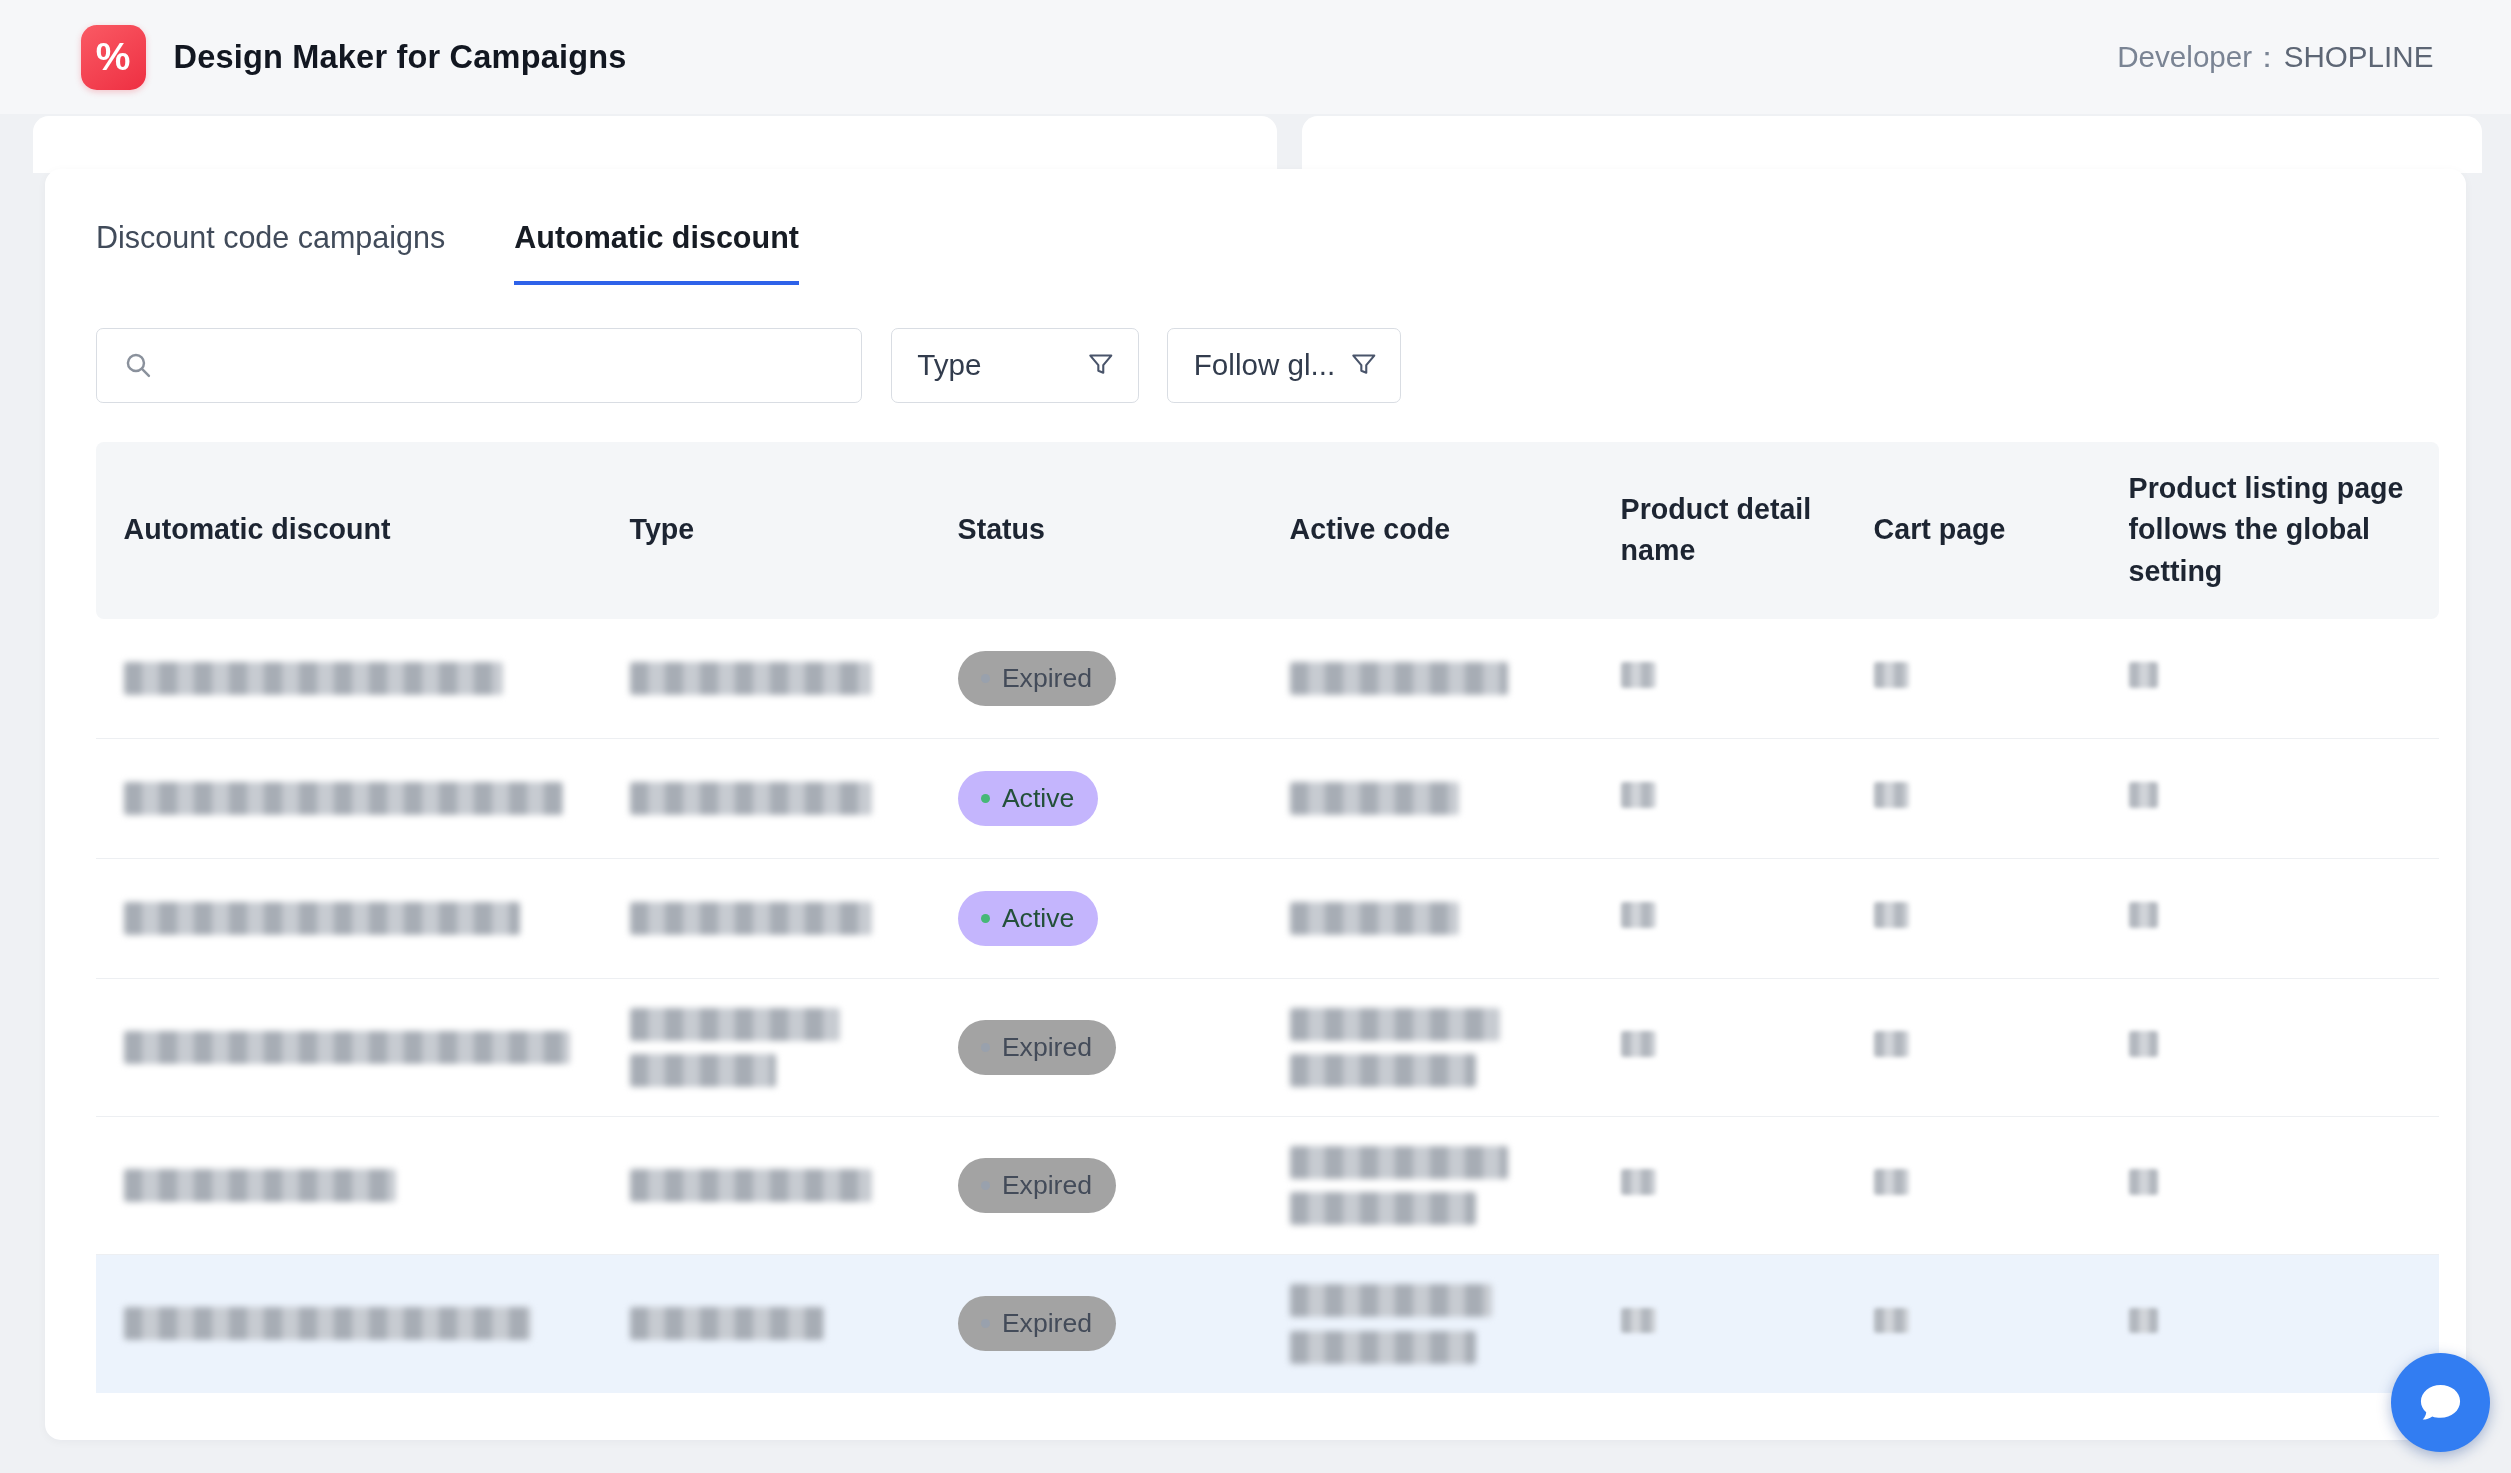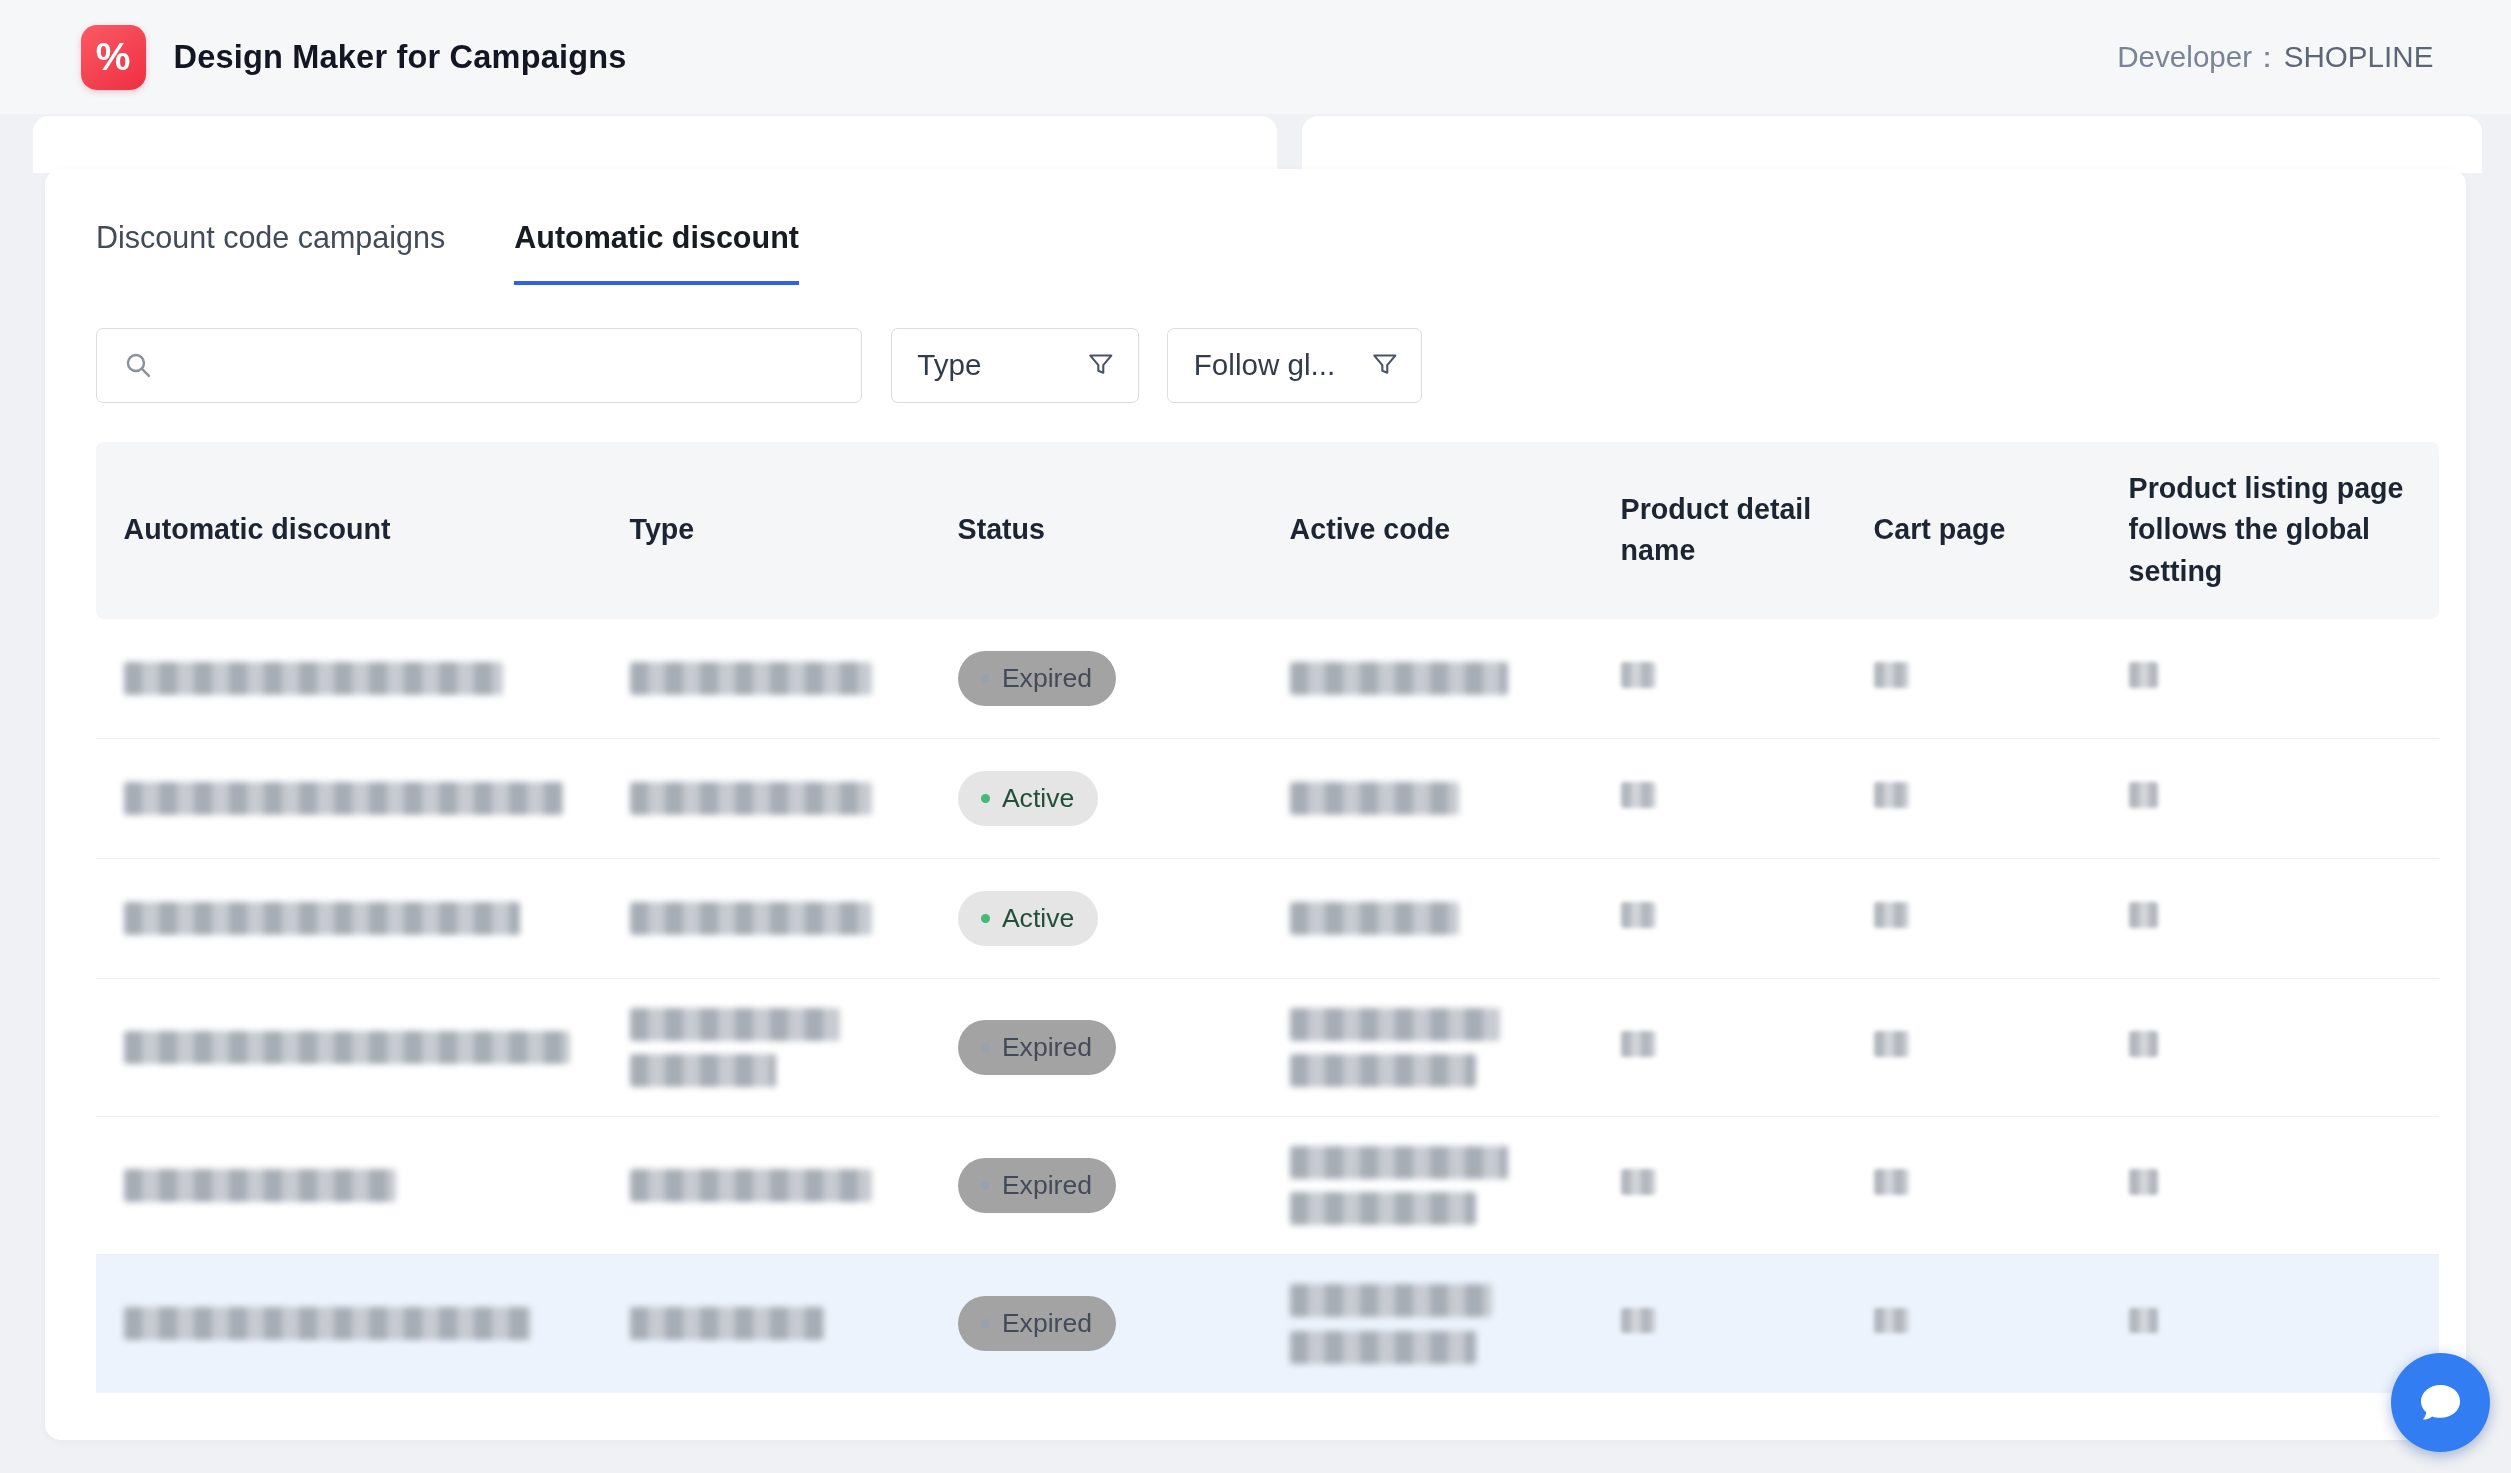--- a/index.html
+++ b/index.html
@@ -89,21 +89,21 @@
   .search-box input::placeholder { color:#abb1bc; }
   .filter-select {
     height:75px; border:1px solid #d9dde3; border-radius:6.9px;
     background:#fff; display:flex; align-items:center;
     justify-content:space-between;
     padding:0 21.7px 0 25.6px;
     font-size:29.6px; color:#323c4d;
     cursor:pointer;
   }
   .filter-select.type { width:248px; }
-  .filter-select.follow { width:255px; }
+  .filter-select.follow { width:234px; }
   .filter-select .lbl { white-space:nowrap; overflow:hidden; text-overflow:ellipsis; }
 
   
   .table-wrap { margin:39px 26.6px 0 51px; }
   table.data {
     width:2343px; border-collapse:collapse; table-layout:fixed;
   }
   col.c1{width:506px} col.c2{width:328px} col.c3{width:332px}
   col.c4{width:331px} col.c5{width:253px} col.c6{width:255px} col.c7{width:338px}
 
@@ -143,21 +143,21 @@
 
   
   .badge {
     display:inline-flex; align-items:center; gap:11.8px;
     height:55px; padding:0 23.6px;
     border-radius:27.6px; font-size:26.6px; white-space:nowrap;
   }
   .badge .dot { width:8.9px; height:8.9px; border-radius:50%; }
   .badge--expired { background:#a3a3a3; color:#434b59; }
   .badge--expired .dot { background:#99a1ad; }
-  .badge--active { background:#e5e5e5; color:#23503a; }
+  .badge--active { background:#c4b5fd; color:#23503a; }
   .badge--active .dot { background:#46b877; }
 
   
   .chat-launcher {
     position:absolute; left:2391px; top:1353px;
     width:99px; height:99px; border-radius:50%;
     background:#327df2;
     display:flex; align-items:center; justify-content:center;
     box-shadow:0 3.9px 13.8px rgba(20,60,140,.35);
     cursor:pointer;

